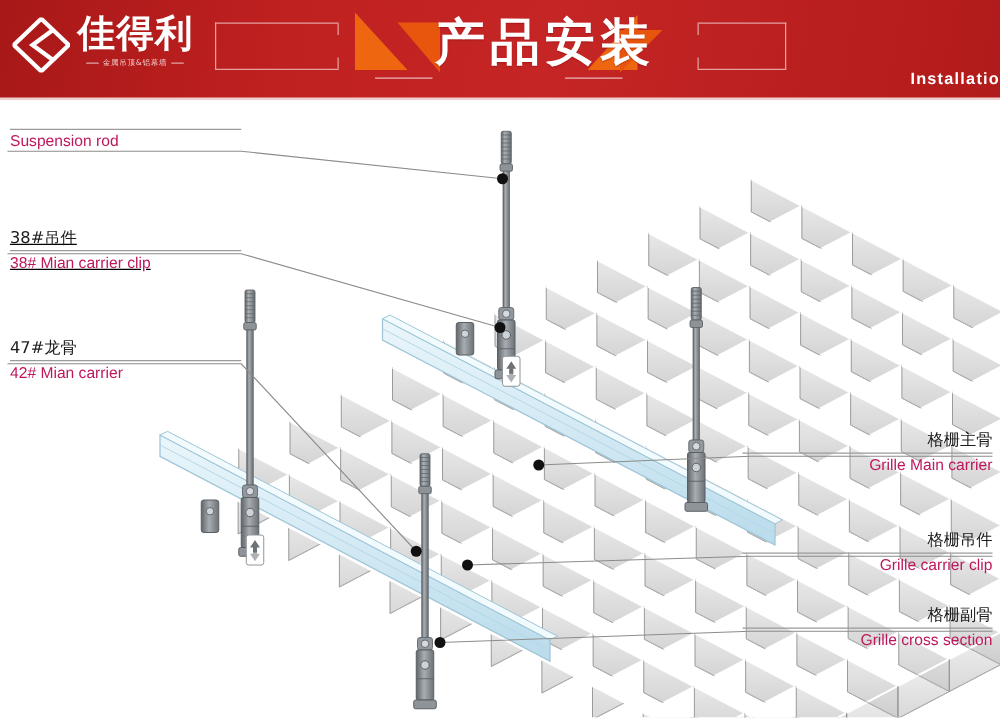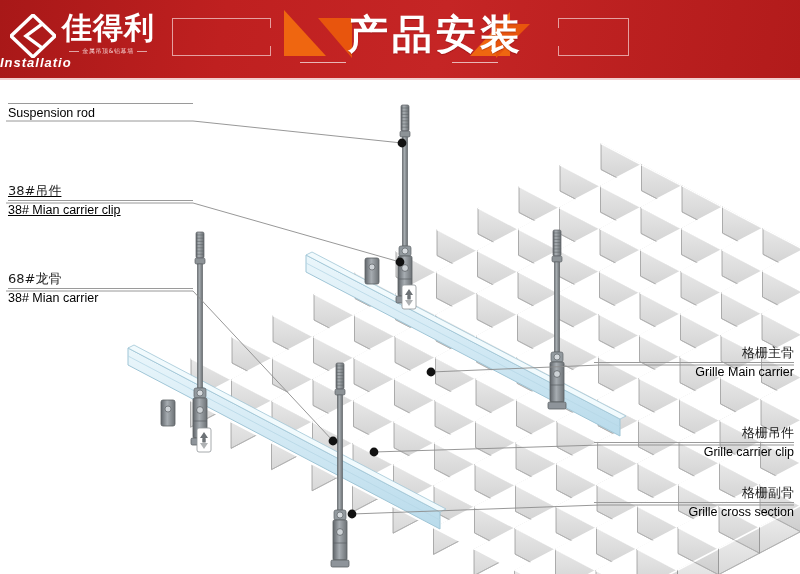--- a/index.html
+++ b/index.html
@@ -41,36 +41,36 @@
          border-bottom:46px solid #ef6610;border-right:42px solid transparent;}
   .tri-b{left:318px;top:18px;border-right:0 solid transparent;
          border-top:40px solid #e8550d;border-left:34px solid transparent;}
   .tri-c{left:470px;top:12px;border-bottom:44px solid #ef6610;border-left:40px solid transparent;}
   .tri-d{left:496px;top:24px;border-top:34px solid #e8550d;border-right:34px solid transparent;}
 
   .banner-title{position:absolute;left:0;top:12px;width:800px;text-align:center;
                 font-size:40px;line-height:44px;color:#ffffff;font-weight:bold;
                 letter-spacing:4px;font-family:"DejaVu Sans",sans-serif;
                 text-shadow:0 1px 1px rgba(100,0,0,.35);padding-left:36px;}
-  .banner-sub{position:absolute;left:0;top:55px;width:800px;text-align:left;
+  .banner-sub{position:absolute;left:0;top:55px;width:800px;text-align:right;
               font-size:13px;line-height:16px;color:#ffffff;font-weight:bold;
-              letter-spacing:1px;font-style:italic;}
+              letter-spacing:1px;}
   .sub-rule{position:absolute;top:62px;height:1px;background:#e9b6b6;}
   .sub-rule.l{left:300px;width:46px;}
   .sub-rule.r{left:452px;width:46px;}
 
   
   .diagram{position:absolute;left:0;top:80px;width:800px;height:494px;background:#fff;}
   .diagram svg{display:block;}
 
   
   .label{position:absolute;}
   .label .cn{font-size:13px;line-height:17px;color:#1b1b1b;
              font-family:"DejaVu Sans",sans-serif;white-space:nowrap;}
-  .label .en{font-size:12.5px;line-height:17px;color:#000000;white-space:nowrap;}
+  .label .en{font-size:12.5px;line-height:17px;color:#be185d;white-space:nowrap;}
   .label.right .cn,.label.right .en{text-align:right;}
   .lbl-rule{height:1px;background:#9a9a9a;margin:1px 0 1px 0;}
 
   .l1{left:8px;top:102px;width:185px;}
   .l2{left:8px;top:182px;width:185px;text-decoration:underline;}
   .l3{left:8px;top:270px;width:185px;}
   .r1{right:6px;top:344px;width:200px;}
   .r2{right:6px;top:424px;width:200px;}
   .r3{right:6px;top:484px;width:200px;}
 </style>
@@ -1131,23 +1131,23 @@
     <div class="en">Suspension rod</div>
   </div>
 
   <div class="label l2">
     <div class="cn">38#吊件</div>
     <div class="lbl-rule"></div>
     <div class="en">38# Mian carrier clip</div>
   </div>
 
   <div class="label l3">
-    <div class="cn">68#龙骨</div>
+    <div class="cn">47#龙骨</div>
     <div class="lbl-rule"></div>
-    <div class="en">38# Mian carrier</div>
+    <div class="en">42# Mian carrier</div>
   </div>
 
   <div class="label right r1">
     <div class="cn">格栅主骨</div>
     <div class="lbl-rule"></div>
     <div class="en">Grille Main carrier</div>
   </div>
 
   <div class="label right r3">
     <div class="cn">格栅副骨</div>

